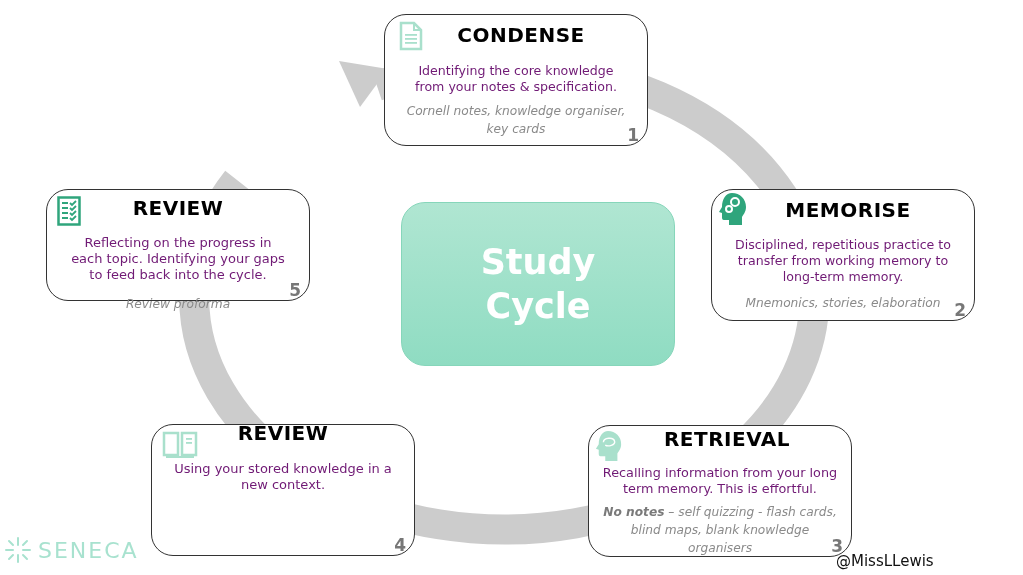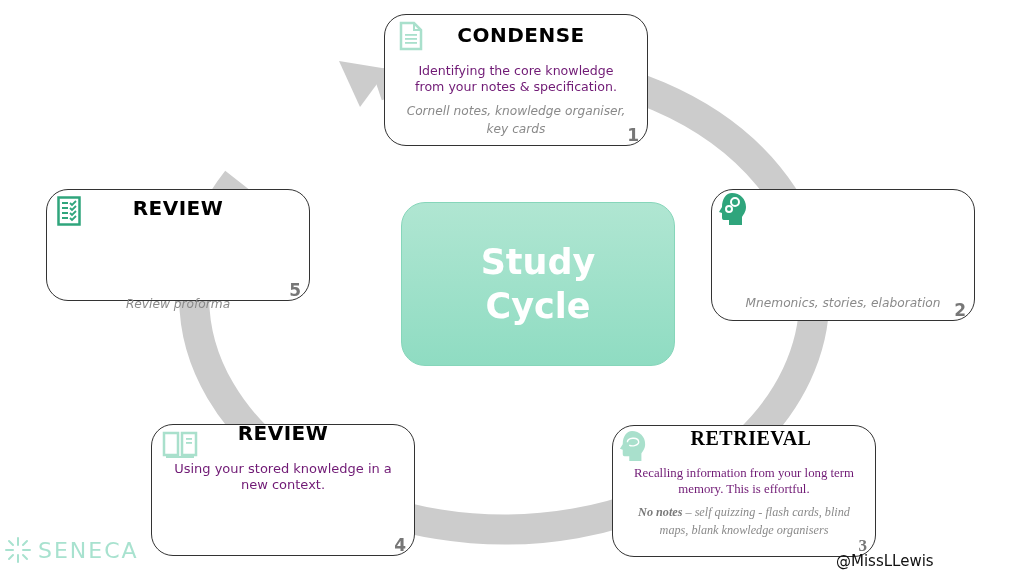--- a/index.html
+++ b/index.html
@@ -50,27 +50,29 @@
   </div>
   <div class="num">1</div>
 </div>
 
 <div class="card" style="left:711px;top:189px;width:264px;height:132px;">
   <svg class="icon" style="left:6px;top:2px;" width="30" height="34" viewBox="0 0 30 34">
     <path d="M14 1 C22 1 28 7 28 15 C28 20 25 23 24 25 V33 H11 V28 H6 C4 28 4 26 4 25 V21 L1 20 L4 15 C4 7 8 1 14 1 Z" fill="#2fa57c"></path>
     <circle cx="17" cy="10" r="4" fill="none" stroke="#fff" stroke-width="2"></circle>
     <circle cx="11" cy="17" r="3" fill="none" stroke="#fff" stroke-width="2"></circle>
   </svg>
+  <div class="title" style="top:8px;padding-left:10px;">MEMORISE</div>
+  <div class="desc" style="top:47px;left:18px;right:18px;">Disciplined, repetitious practice to transfer from working memory to long-term memory.</div>
   <div class="eg" style="top:104px;">
     <span>Mnemonics, stories, elaboration</span>
   </div>
   <div class="num">2</div>
 </div>
 
-<div class="card" style="left:612px;top:425px;width:264px;height:132px;font-family:Liberation Serif, serif;">
+<div class="card" style="left:588px;top:425px;width:264px;height:132px;">
   <svg class="icon" style="left:6px;top:4px;" width="28" height="32" viewBox="0 0 30 34">
     <path d="M14 1 C22 1 28 7 28 15 C28 20 25 23 24 25 V33 H11 V28 H6 C4 28 4 26 4 25 V21 L1 20 L4 15 C4 7 8 1 14 1 Z" fill="#a9e0cc"></path>
     <path d="M9 13 C9 8 20 7 21 12 C22 16 14 18 11 16" fill="none" stroke="#fff" stroke-width="1.5"></path>
   </svg>
   <div class="title" style="top:1px;padding-left:14px;">RETRIEVAL</div>
   <div class="desc" style="top:39px;left:10px;right:10px;font-size:12.8px;">Recalling information from your long term memory. This is effortful.</div>
   <div class="eg" style="top:77px;left:14px;right:14px;">
     <b>No notes</b><span> – self quizzing -  flash cards, blind maps, blank knowledge organisers</span>
   </div>
   <div class="num">3</div>
@@ -90,20 +92,21 @@
 
 <div class="card" style="left:46px;top:189px;width:264px;height:112px;">
   <svg class="icon" style="left:10px;top:6px;" width="24" height="30" viewBox="0 0 24 30">
     <rect x="1.5" y="1.5" width="21" height="27" fill="none" stroke="#2fa57c" stroke-width="2.5"></rect>
     <g stroke="#2fa57c" stroke-width="1.8" fill="none">
       <path d="M5 7 H11 M5 12 H11 M5 17 H11 M5 22 H11"></path>
       <path d="M13 7 L15 9 L19 5 M13 12 L15 14 L19 10 M13 17 L15 19 L19 15 M13 22 L15 24 L19 20"></path>
     </g>
   </svg>
   <div class="title" style="top:6px;">REVIEW</div>
+  <div class="desc" style="top:45px;left:22px;right:22px;font-size:13px;">Reflecting on the progress in each topic. Identifying your gaps to feed back into the cycle.</div>
   <div class="eg" style="top:105px;">
     <span>Review proforma</span>
   </div>
   <div class="num">5</div>
 </div>
 
 <div id="logo">
   <svg width="28" height="28" viewBox="0 0 28 28">
     <g stroke="#a8e2cf" stroke-width="2" stroke-linecap="round">
       <path d="M14 2 V9 M14 19 V26 M2 14 H9 M19 14 H26 M5 5 L9 9 M19 19 L23 23 M23 5 L19 9 M9 19 L5 23"></path>

